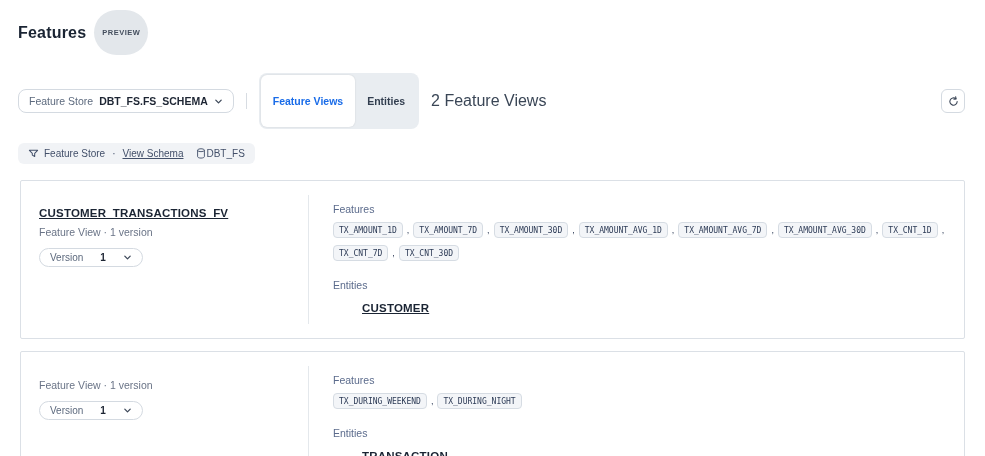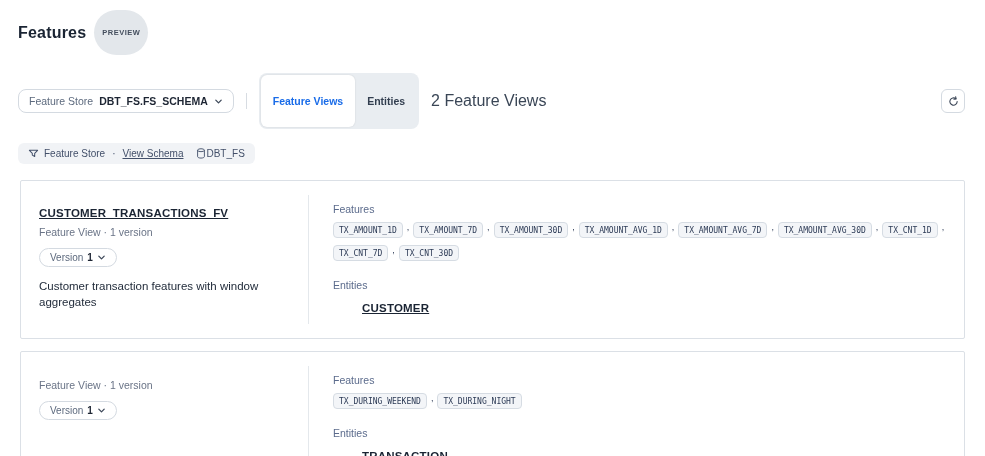--- a/index.html
+++ b/index.html
@@ -40,28 +40,28 @@
   
   .card { border:1px solid #dbe0e6; border-radius:2px; background:#fff;
     margin:0 0 12px 2px; display:flex; padding:14px 0; }
   .card-left { width:288px; flex:0 0 288px; border-right:1px solid #e4e8ec;
     padding:8px 20px 8px 18px; }
   .card-right { flex:1; padding:8px 16px 8px 24px; }
 
   .fv-title { font-size:11.5px; font-weight:bold; color:#1a2433; text-decoration:underline;
     letter-spacing:.2px; display:inline-block; cursor:pointer; }
   .fv-sub { font-size:10.5px; color:#6a7487; margin-top:5px; }
-  .version-pill { display:inline-flex; align-items:center; gap:4px; border:1px solid #d4dae1;
+  .version-pill { display:inline-flex; align-items:center; gap:17px; border:1px solid #d4dae1;
     border-radius:999px; background:#fff; padding:3px 10px; margin-top:10px; cursor:pointer; }
   .version-pill .vlbl { font-size:10px; color:#5d6a7e; }
   .version-pill .vval { font-size:10px; font-weight:bold; color:#1d2533; }
   .fv-desc { font-size:11.5px; color:#232d3c; margin-top:12px; line-height:1.35; max-width:250px; }
 
   .sec-label { font-size:10.5px; color:#5b6b8c; margin-bottom:7px; }
-  .chips { display:flex; flex-wrap:wrap; align-items:flex-start; column-gap:4px; row-gap:7px; max-width:620px; }
+  .chips { display:flex; flex-wrap:wrap; align-items:center; column-gap:4px; row-gap:7px; max-width:620px; }
   .chip { font-family:"DejaVu Sans Mono", monospace; font-size:8px; color:#2c3a55;
     background:#f3f5f8; border:1px solid #d6dce3; border-radius:4px; padding:2.5px 5px; white-space:nowrap; }
   .chip-sep { font-size:9px; color:#2c3a55; }
   .entities-block { margin-top:18px; }
   .entity-link { font-size:11.5px; font-weight:bold; color:#1a2433; text-decoration:underline;
     letter-spacing:.2px; cursor:pointer; display:inline-block;margin-left:29px; }
 
   .icon { display:inline-flex; align-items:center; justify-content:center; }
   svg { display:block; }
 </style>
@@ -130,21 +130,20 @@
       <div class="fv-sub">Feature View · 1 version</div>
       <div class="version-pill">
         <span class="vlbl">Version</span>
         <span class="vval">1</span>
         <span class="icon">
           <svg width="9" height="9" viewBox="0 0 10 10">
               <polyline points="2,3.5 5,6.5 8,3.5" fill="none" stroke="#3c4758" stroke-width="1.4" stroke-linecap="round" stroke-linejoin="round"></polyline>
             </svg>
         </span>
       </div>
-      <div class="fv-desc">Customer transaction features with window aggregates</div>
     </div>
     <div class="card-right">
       <div class="sec-label">Features</div>
       <div class="chips">
           <span class="chip">TX_AMOUNT_1D</span>
           <span class="chip-sep">,</span>
           <span class="chip">TX_AMOUNT_7D</span>
           <span class="chip-sep">,</span>
           <span class="chip">TX_AMOUNT_30D</span>
           <span class="chip-sep">,</span>

